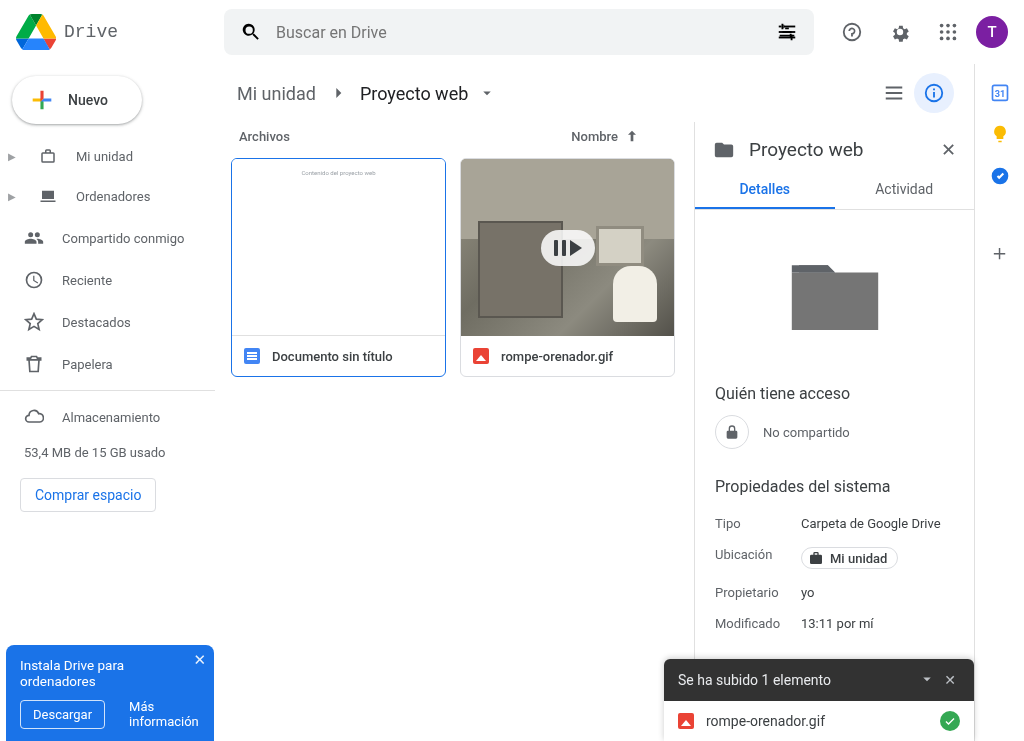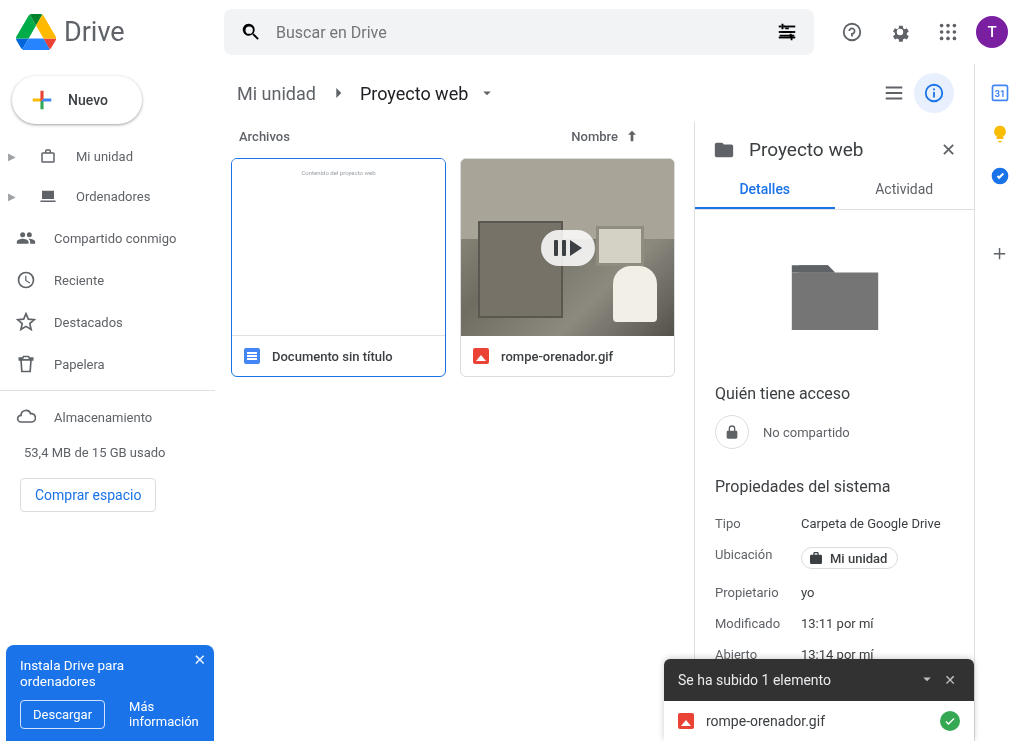--- a/index.html
+++ b/index.html
@@ -1,38 +1,38 @@
 <!DOCTYPE html>
 <html><head>
 <meta charset="utf-8">
 <style>
 * { margin: 0; padding: 0; box-sizing: border-box; font-family: Roboto, Arial, sans-serif; }
 body { width: 1024px; height: 741px; overflow: hidden; background: #fff; position: relative; }
 
 
 .header { display: flex; align-items: center; height: 64px; padding: 0 16px; gap: 8px; }
 .logo-area { display: flex; align-items: center; gap: 8px; width: 200px; }
-.logo-text { font-size: 27px; color: #5f6368; }
+.logo-text { font-size: 18px; color: #5f6368; font-family: Liberation Mono, monospace; }
 .search-bar { flex: 1; max-width: 590px; background: #f1f3f4; border-radius: 8px; display: flex; align-items: center; height: 46px; padding: 0 16px; gap: 14px; }
 .search-bar input { flex: 1; background: transparent; border: none; outline: none; font-size: 16px; color: #6d28d9; }
 .hdr-icons { display: flex; align-items: center; gap: 8px; margin-left: auto; }
 .icon-btn { width: 40px; height: 40px; border-radius: 50%; display: flex; align-items: center; justify-content: center; cursor: pointer; color: #5f6368; }
 .icon-btn svg { width: 22px; height: 22px; }
 .avatar { width: 32px; height: 32px; border-radius: 50%; background: #7b1fa2; color: #fff; display: flex; align-items: center; justify-content: center; font-size: 15px; font-weight: 500; }
 
 
 .below-header { display: flex; height: calc(100% - 64px); }
 
 
 .sidebar { width: 215px; padding-top: 8px; display: flex; flex-direction: column; }
 .new-btn { margin: 4px 0 12px 12px; width: 130px; height: 48px; border-radius: 24px; background: #fff; box-shadow: 0 1px 2px rgba(60,64,67,.3), 0 1px 3px 1px rgba(60,64,67,.15); display: flex; align-items: center; gap: 12px; padding: 0 20px 0 16px; font-size: 14px; font-weight: 500; color: #3c4043; cursor: pointer; }
 .nav-item { display: flex; align-items: center; height: 40px; padding-left: 8px; gap: 18px; font-size: 13px; color: #5f6368; border-radius: 0 20px 20px 0; cursor: pointer; }
 .nav-item .chev { width: 12px; color: #5f6368; font-size: 10px; opacity: .6; }
 .nav-item .icn { width: 20px; display: flex; justify-content: center; color: #5f6368; }
-.nav-item.spaced { padding-left: 16px; gap: 18px; margin-top: 2px; }
+.nav-item.spaced { padding-left: 24px; gap: 18px; margin-top: 2px; }
 .nav-sep { height: 1px; background: #e0e0e0; margin: 6px 0 4px; }
 .storage { padding: 8px 24px; font-size: 13px; color: #5f6368; }
 .buy-btn { margin: 10px 20px; border: 1px solid #dadce0; border-radius: 4px; padding: 8px 14px; font-size: 14px; color: #1a73e8; background: #fff; cursor: pointer; width: fit-content; }
 
 
 .main { flex: 1; display: flex; flex-direction: column; border-left: 0; }
 .path-row { display: flex; align-items: center; height: 58px; padding: 0 20px 0 16px; }
 .crumb { font-size: 18px; color: #5f6368; padding: 4px 6px; border-radius: 4px; cursor: pointer; }
 .crumb.cur { color: #202124; }
 .chev-sep { margin: 0 6px; color: #5f6368; }
@@ -361,24 +361,20 @@
                 </span></span>
             </div>
           <div class="prop-row">
               <span class="k">Propietario</span>
               <span class="v">yo</span>
             </div>
           <div class="prop-row">
               <span class="k">Modificado</span>
               <span class="v">13:11 por mí</span>
             </div>
-          <div class="prop-row">
-              <span class="k">Abierto</span>
-              <span class="v">13:14 por mí</span>
-            </div>
         </div>
       </div>
     </div>
   </div>
 
   <div class="rail">
     <svg class="rail-ic" viewBox="0 0 24 24">
         <rect x="3" y="4" width="18" height="18" rx="2" fill="#fff" stroke="#4285f4" stroke-width="2"></rect>
         <text x="12" y="18" text-anchor="middle" font-size="11" fill="#4285f4" font-weight="bold">31</text>
       </svg>

